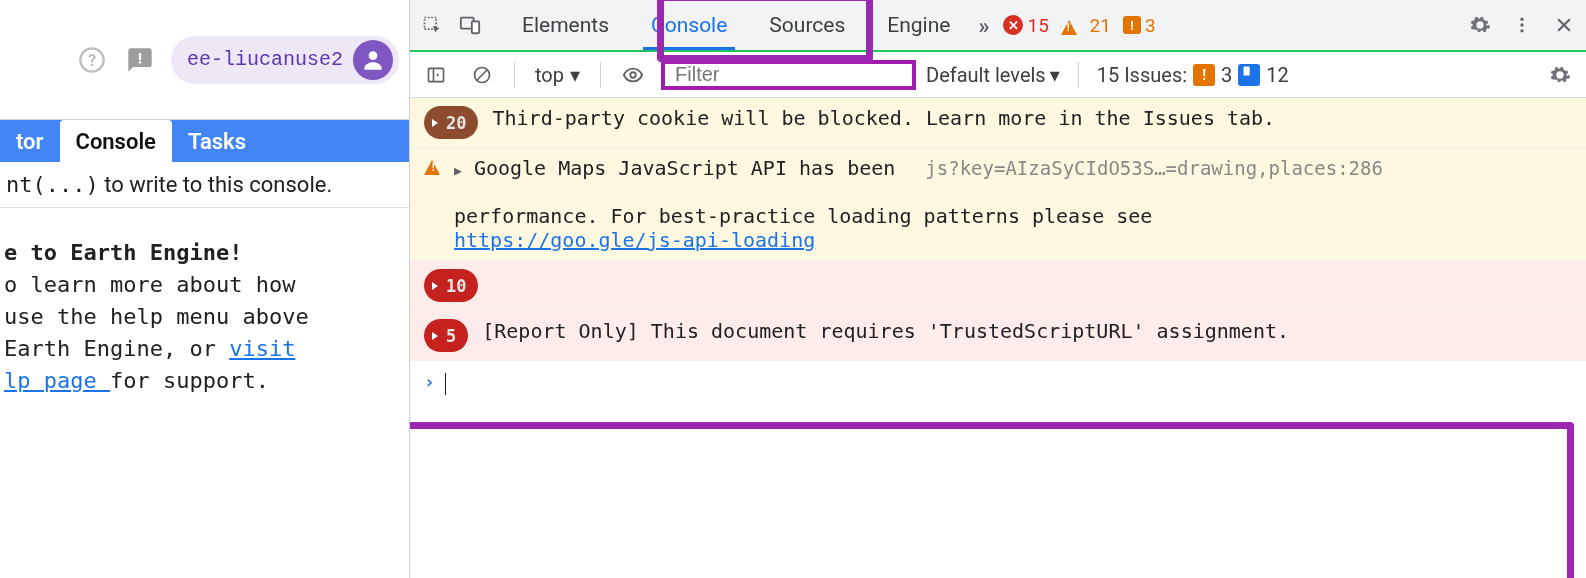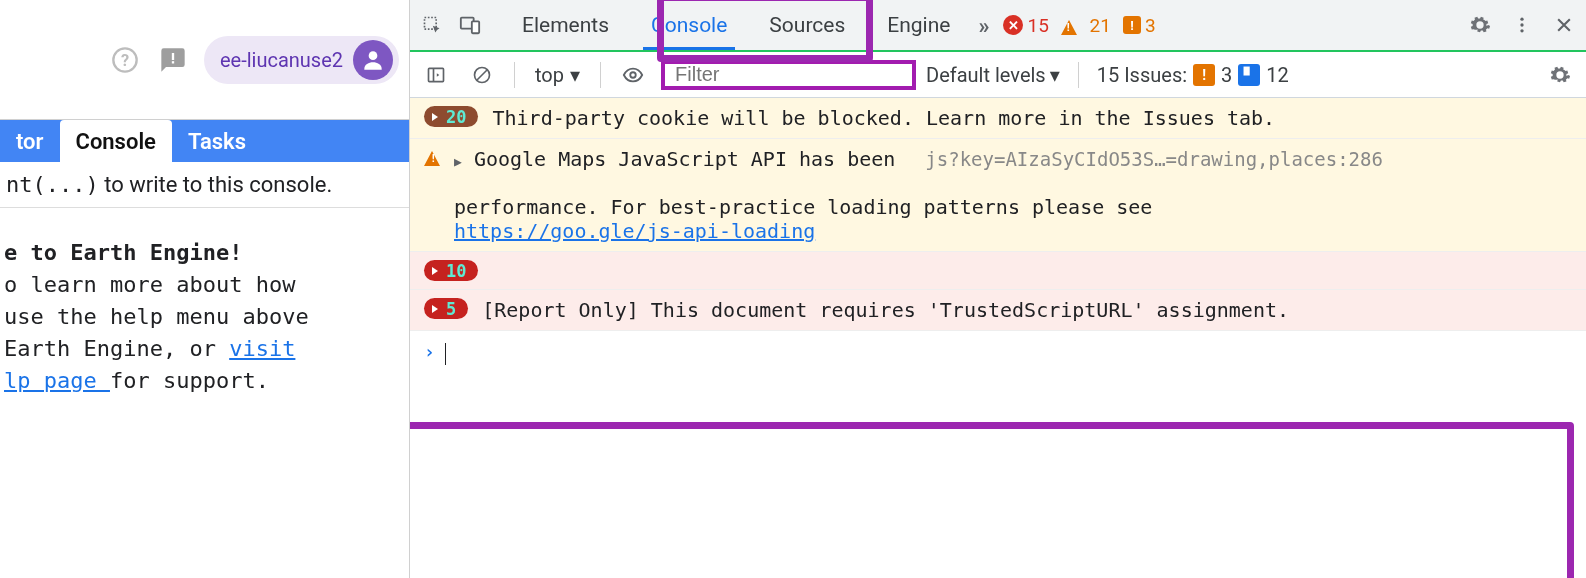--- a/index.html
+++ b/index.html
@@ -40,20 +40,21 @@
   color:#bdbdbd;
 }
 .user-pill {
   display:flex;align-items:center;
   background:#ede7f6;
   border-radius: 999px;
   padding: 4px 6px 4px 16px;
   gap: 10px;
   color:#5e35b1;
   font-size: 20px;
+  font-family: Liberation Mono, monospace;
 }
 .avatar {
   width: 40px;height:40px;border-radius:50%;
   background:#7e57c2;
   display:flex;align-items:center;justify-content:center;
 }
 .avatar svg { fill:#fff; }
 
 .ee-tabs {
   display:flex;
@@ -208,22 +209,22 @@
   font-size:20px;
   font-family:"Consolas","Menlo",monospace;
   border-bottom:1px solid #eee;
 }
 .msg.warn { background:#fff8e1; }
 .msg.err  { background:#fdecea; }
 .pill {
   display:inline-flex;align-items:center;gap:6px;
   border-radius:999px;
   padding:0 12px 0 6px;
-  height:21px;
-  color:#5eead4;font-size:17px;font-weight:600;
+  height:33px;
+  color:#e5e5e5;font-size:17px;font-weight:600;
   flex-shrink:0;
 }
 .pill.brown{ background:#8d4b2f; }
 .pill.red  { background:#c5221f; }
 .pill svg{ width:10px;height:10px; }
 .wtri { color:#e37400; font-size:18px; flex-shrink:0; display:flex;align-items:center; }
 .caret { color:#5f6368; font-size:13px; cursor:pointer; }
 .msg-body { flex:1; }
 .msg-src { color:#888; margin-left:18px; font-size:19px; white-space:nowrap; }
 .msg a { color:#1a73e8; text-decoration:underline; }

